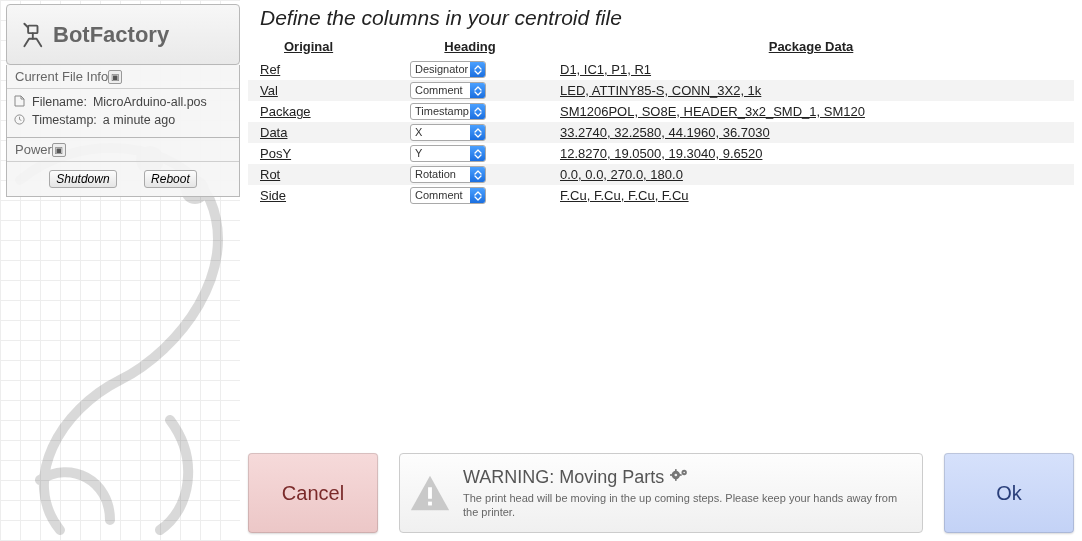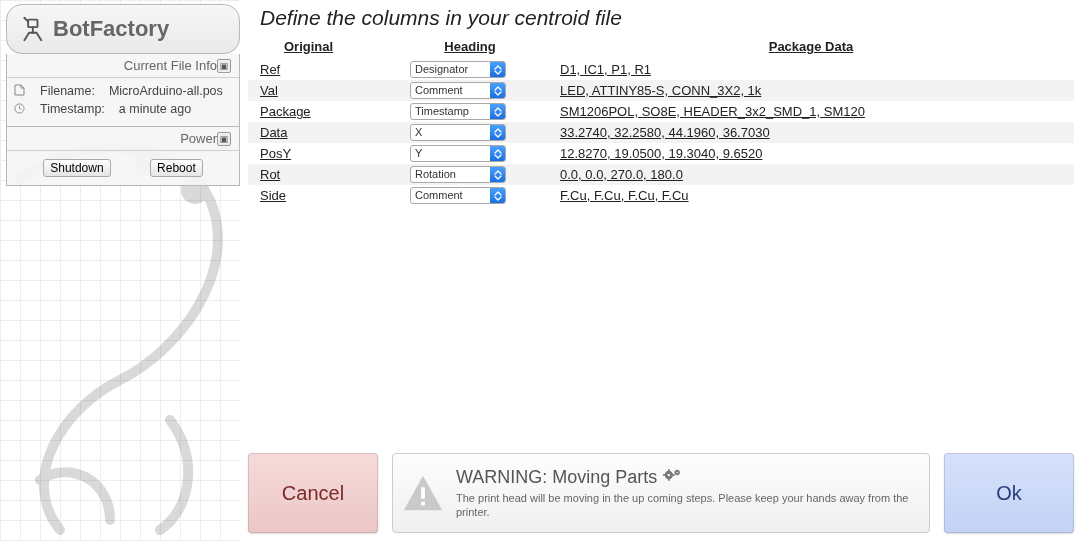--- a/index.html
+++ b/index.html
@@ -31,74 +31,75 @@
 
     
     .sidebar {
       position: absolute;
       left: 6px; top: 4px; width: 234px;
       z-index: 2;
     }
     .brand-box {
       background: linear-gradient(#f7f7f7,#e9e9e9);
       border: 1px solid #b8b8b8;
-      border-radius: 16px;
-      height: 50px;
+      border-radius: 4px;
+      height: 61px;
       display: flex;
       align-items: center;
       gap: 8px;
       padding: 12px 8px;
       box-shadow: 0 1px 0 rgba(0,0,0,0.05);
     }
     .brand-logo svg { display: block; }
     .brand-title {
       font-size: 22px;
       color: #666;
       font-weight: bold;
     }
     .panel {
       border: 1px solid #b8b8b8;
       border-top: none;
       background: rgba(245,245,245,0.92);
     }
     .panel-header {
       display: flex;
-      justify-content: flex-end;
+      justify-content: flex-start;
       align-items: center;
       padding: 4px 8px;
       color: #666;
       font-size: 13px;
       border-bottom: 1px solid #cfcfcf;
     }
     .panel-header .collapse-btn {
       width: 14px; height: 14px;
       border: 1px solid #999;
       border-radius: 2px;
       font-size: 9px;
       line-height: 12px;
       text-align: center;
       color: #555;
       background: #eee;
       cursor: pointer;
     }
     .panel-body { padding: 4px 6px 8px 6px; font-size: 12.5px; color: #444; }
-    .file-line { display: flex; align-items: center; gap: 14px; padding: 2px 0; text-align: center; }
+    .file-line { display: flex; align-items: center; gap: 6px; padding: 2px 0; text-align: center; }
     .file-line .ic { width: 13px; text-align: center; color: #777; font-size: 11px; }
     .power-buttons {
       text-align: center;
       padding-top: 4px;
     }
     .btn-small {
       font-size: 12px;
       padding: 1px 6px;
       background: linear-gradient(#fdfdfd,#e5e5e5);
       border: 1px solid #a9a9a9;
       border-radius: 3px;
       cursor: pointer;
-      margin: 0 18px;
+      margin: 0 12px;
+      font-style: italic;
     }
 
     
     .main {
       position: absolute;
       left: 248px; top: 4px;
       width: 826px;
       height: 418px;
       z-index: 2;
     }
@@ -127,21 +128,21 @@
     .col-row.header-row .h-heading { text-align: center; padding-right: 30px; }
     .col-row.header-row .h-sample { text-align: center; }
     .col-row.alt { background: #f3f3f3; }
     .select-wrap {
       display: inline-flex;
       align-items: stretch;
       border: 1px solid #a9a9a9;
       border-radius: 3px;
       overflow: hidden;
       height: 17px;
-      width: 96px;
+      width: 76px;
       background: #fff;
       font-size: 11px;
       cursor: pointer;
     }
     .select-wrap .sel-label {
       flex: 1;
       padding: 0 4px;
       line-height: 15px;
       color: #333;
       white-space: nowrap;
@@ -156,21 +157,21 @@
     }
     .select-wrap .sel-caret svg { width: 8px; height: 10px; }
 
     
     .footer {
       position: absolute;
       left: 248px; bottom: 8px;
       width: 826px;
       height: 80px;
       display: flex;
-      gap: 14px;
+      gap: 21px;
       z-index: 2;
     }
     .btn-big {
       flex: 0 0 130px;
       border-radius: 4px;
       font-size: 20px;
       display: flex;
       align-items: center;
       justify-content: center;
       cursor: pointer;

